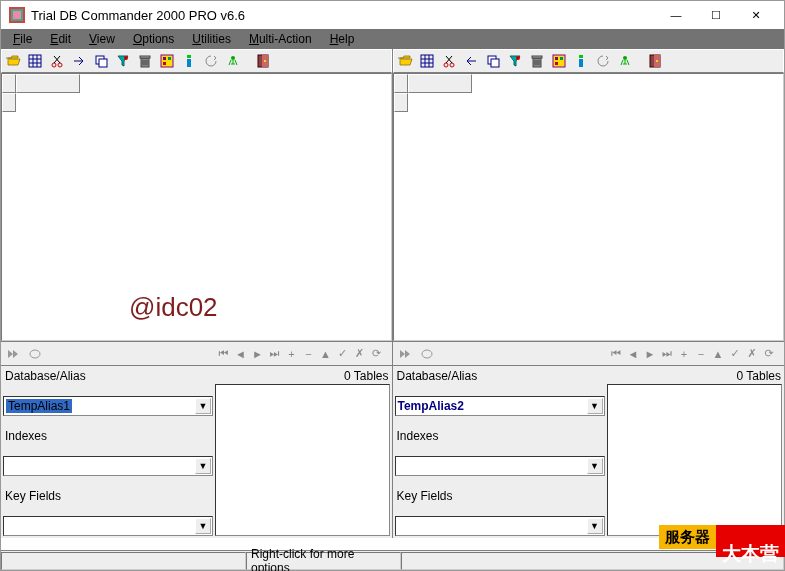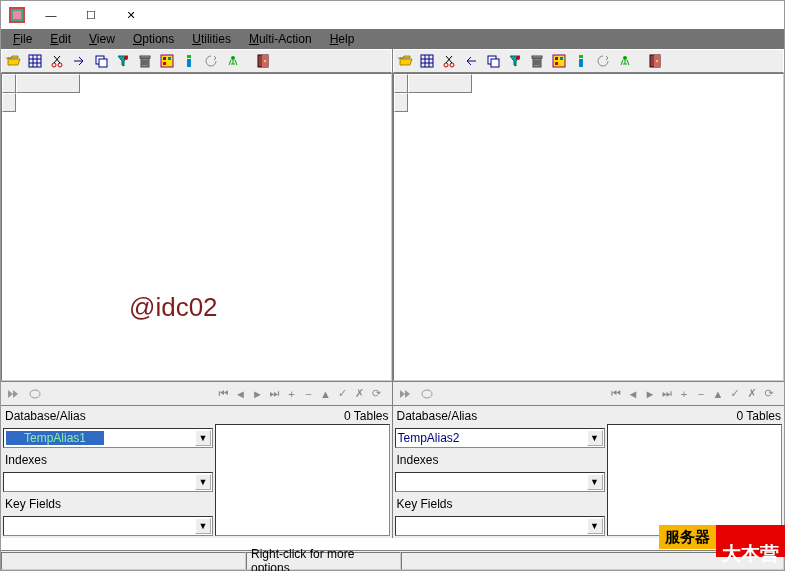--- a/index.html
+++ b/index.html
@@ -31,25 +31,25 @@
 .gridrow { position: absolute; top: 19px; left: 0; height: 19px; width: 14px; background: #eee; border: 1px solid #fff; border-right-color:#808080; border-bottom-color:#808080; }
 
 .watermark { position: absolute; left: 127px; top: 218px; color: #7f1d1d; font-size: 26px; font-weight: normal; font-family: "Microsoft YaHei", sans-serif; }
 
 .navbar { height: 24px; background: #eee; border-top: 1px solid #808080; display: flex; align-items: center; gap: 2px; padding: 0 2px; }
 .navbtn { width: 20px; height: 18px; border: 1px solid #eee; display:flex; align-items:center; justify-content:center; }
 .navctrl { display:flex; gap:3px; margin-left:auto; margin-right:6px; }
 .navctrl span { width:14px; height:14px; color:#888; display:flex; align-items:center; justify-content:center; font-size:11px; }
 
 .dbarea { background: #eee; border-top: 1px solid #808080; display: flex; padding: 2px; gap: 2px; }
-.dbleft { width: 210px; display: flex; flex-direction: column; gap: 4px; }
+.dbleft { width: 210px; display: flex; flex-direction: column; gap: 12px; }
 .dbright { flex: 1; display:flex; flex-direction:column; }
 .lbl { font-size: 12px; padding: 1px 2px; }
 .combo { height: 20px; background: #fff; border: 1px inset #888; display: flex; align-items: center; padding: 0 2px; position:relative; }
-.combo.sel .val { background: #316ac5; color: #86efac; padding: 0 18px; }
+.combo.sel .val { background: #316ac5; color: #000000; padding: 0 2px; }
 .combo .arrow { position:absolute; right:1px; top:1px; width:16px; height:16px; background:#eee; border:1px outset #fff; display:flex; align-items:center; justify-content:center; font-size:9px; }
 .listbox { flex:1; background:#fff; border:1px inset #888; min-height:80px; }
 .tblhdr { text-align:right; font-size:12px; padding:1px; }
 
 .statusbar { height: 20px; background: #eee; border-top:1px solid #808080; display:flex; align-items:center;margin-top:12px; }
 .statusbar .cell { border:1px inset #ccc; height:18px; padding:0 4px; display:flex; align-items:center; }
 .statusbar .c0 { width: 245px; }
 .statusbar .c1 { width: 155px; justify-content:center; }
 .statusbar .c2 { flex:1; }
 
@@ -65,20 +65,21 @@
 <div class="window">
 
   <div class="titlebar">
     <span class="icon">
       <svg width="16" height="16">
           <rect width="16" height="16" fill="#c44"></rect>
           <rect x="2" y="2" width="12" height="12" fill="#4a8"></rect>
           <rect x="4" y="4" width="8" height="8" fill="#e8a"></rect>
         </svg>
     </span>
+    <span class="title">Trial DB Commander 2000 PRO v6.6</span>
     <span class="winbtn">—</span>
     <span class="winbtn">☐</span>
     <span class="winbtn">✕</span>
   </div>
 
   <div class="menubar">
     <span class="menuitem"><span class="ul">F</span>ile</span>
     <span class="menuitem"><span class="ul">E</span>dit</span>
     <span class="menuitem"><span class="ul">V</span>iew</span>
     <span class="menuitem"><span class="ul">O</span>ptions</span>
@@ -348,21 +349,21 @@
           <span>✓</span>
           <span>✗</span>
           <span>⟳</span>
         </div>
       </div>
 
       <div class="dbarea">
         <div class="dbleft">
           <div class="lbl">Database/Alias</div>
           <div class="combo">
-              <span class="val" style="font-weight:normal;color:#000080">TempAlias2</span>
+              <span class="val" style="font-weight:bold;color:#000080">TempAlias2</span>
               <span class="arrow">▼</span>
             </div>
           <div class="lbl">Indexes</div>
           <div class="combo">
               <span class="val"></span>
               <span class="arrow">▼</span>
             </div>
           <div class="lbl">Key Fields</div>
           <div class="combo">
               <span class="val"></span>

